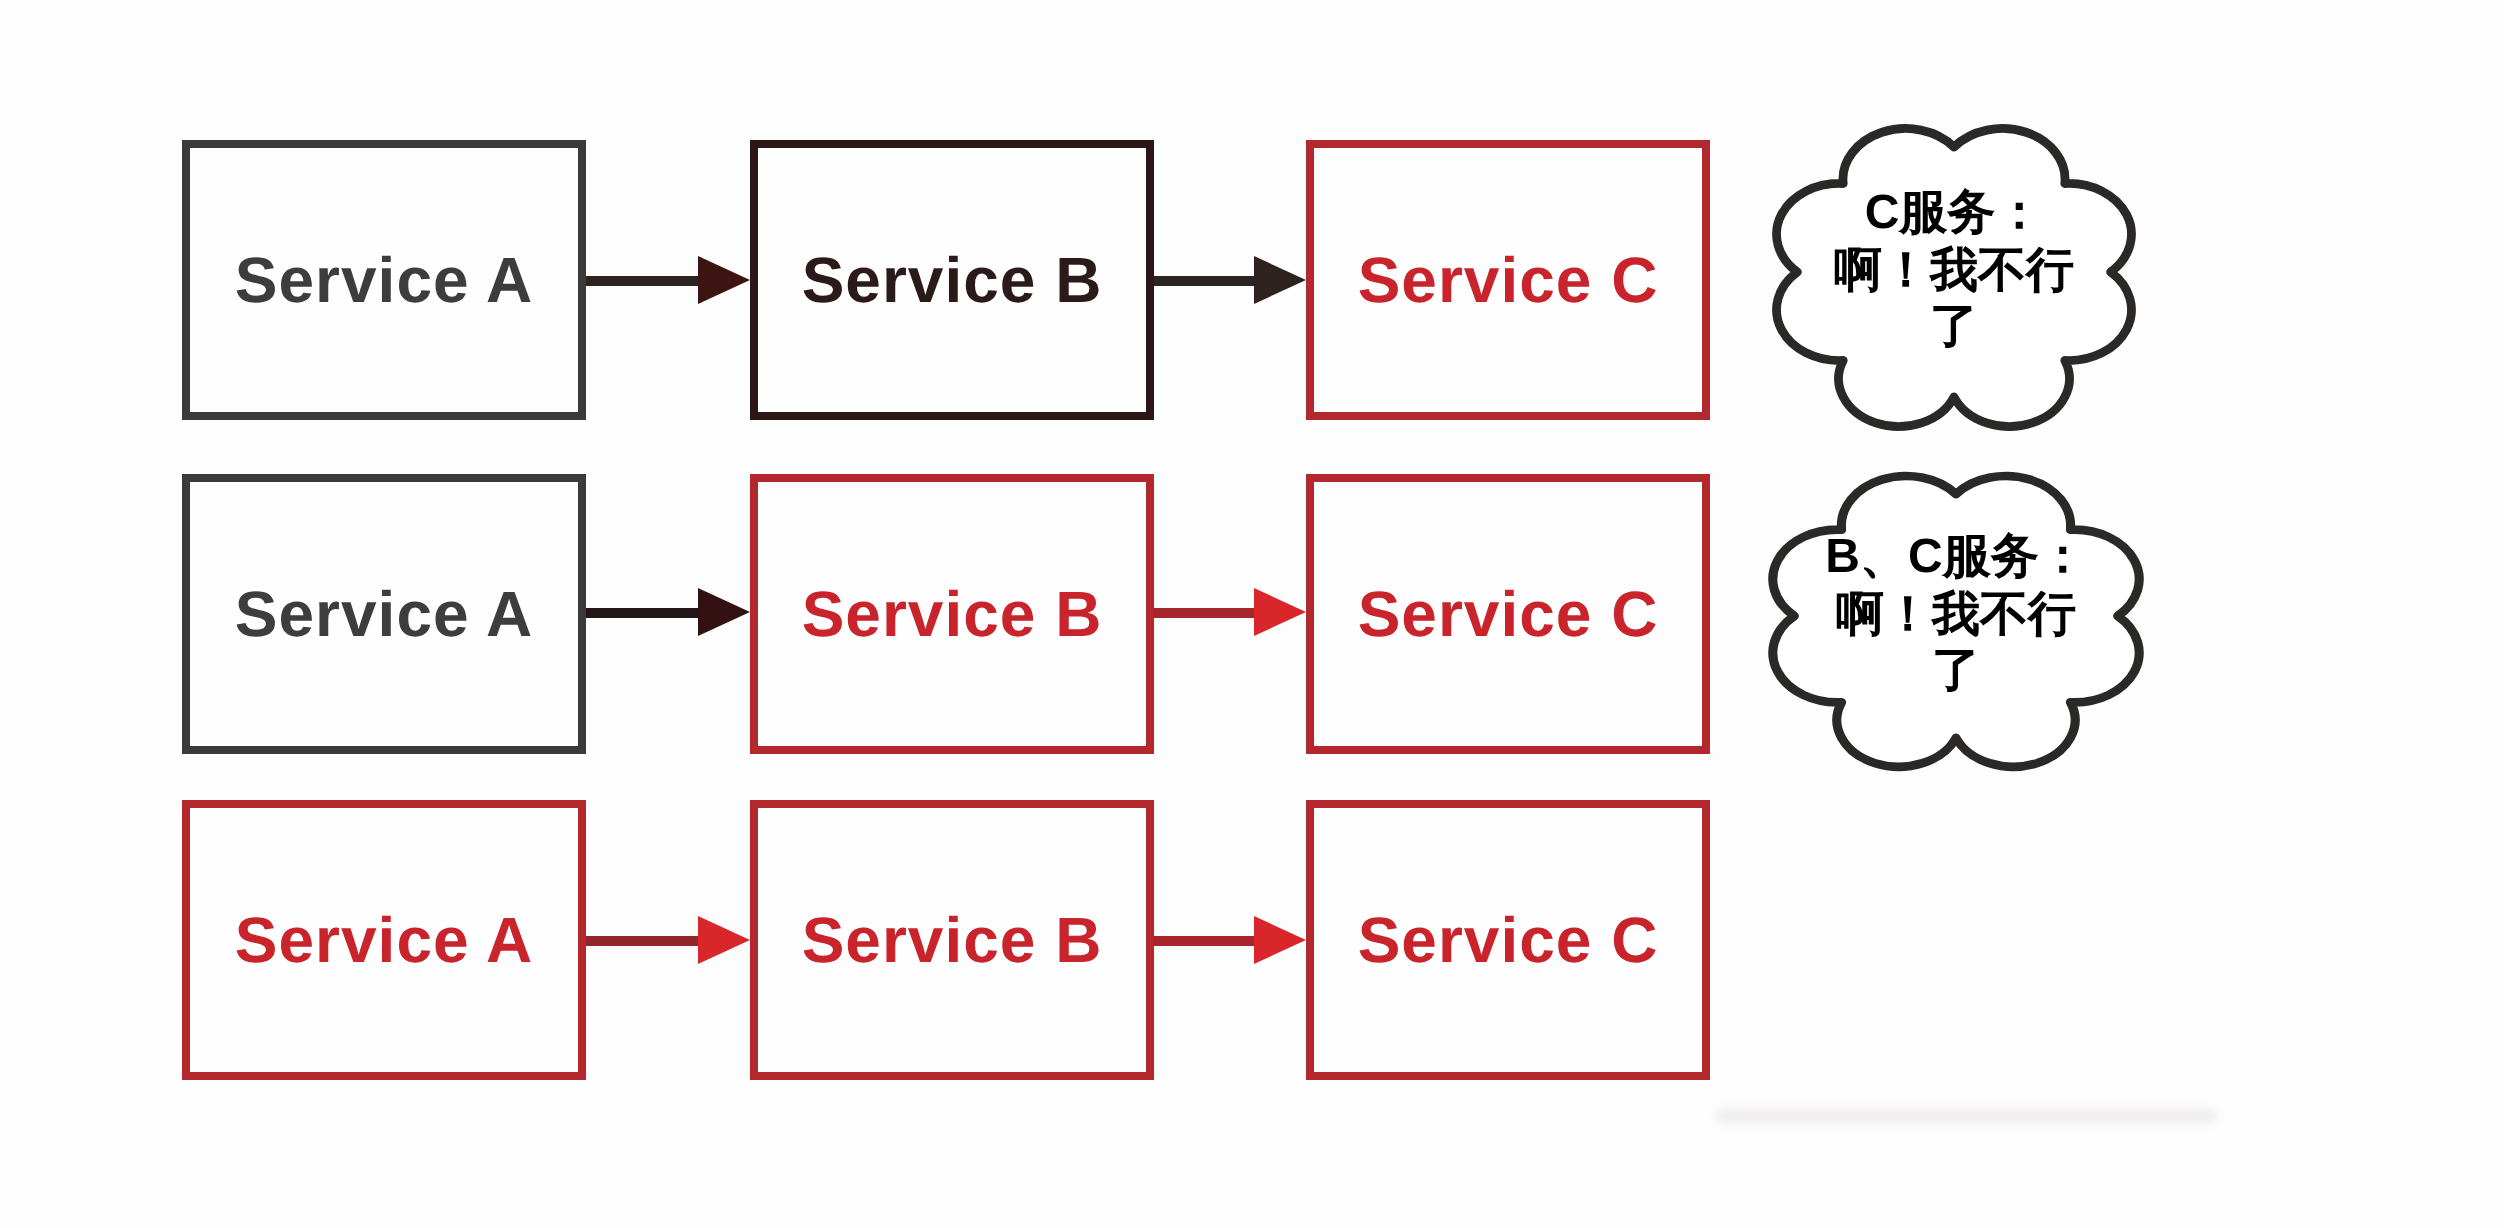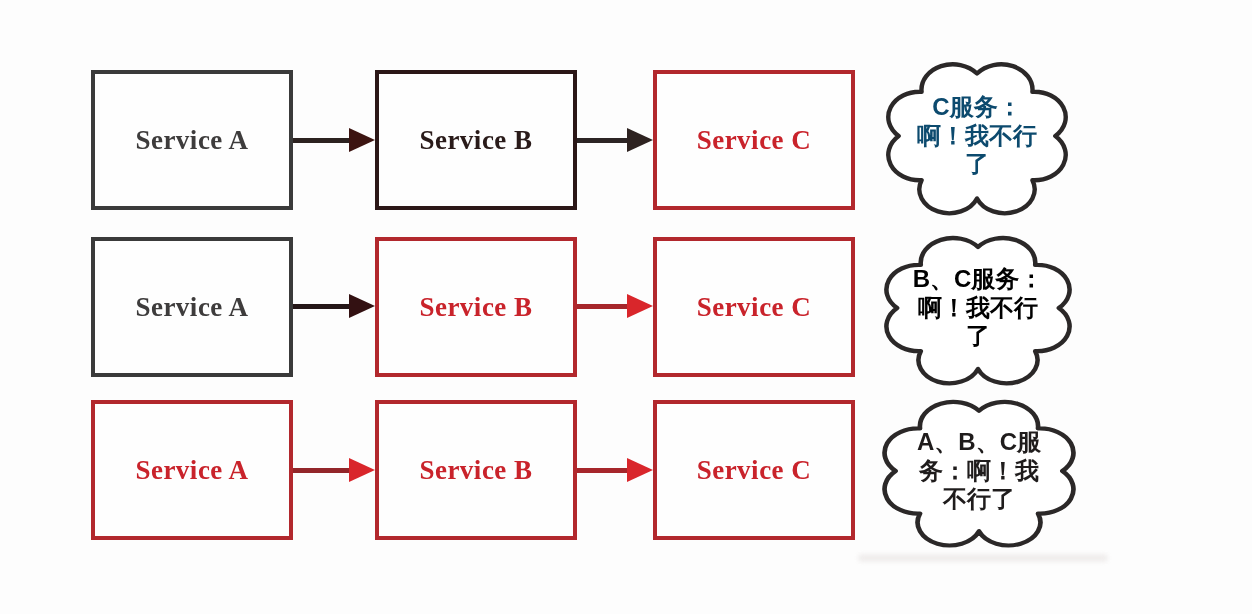--- a/index.html
+++ b/index.html
@@ -19,25 +19,24 @@
     width: 202px;
     height: 140px;
     border: 4px solid #3a3a3a;
     background: #fefefe;
     box-sizing: border-box;
     display: flex;
     align-items: center;
     justify-content: center;
   }
   .service-box .label {
-    font-size: 27px;
+    font-size: 32px;
     font-weight: bold;
     letter-spacing: 0.5px;
     white-space: nowrap;
-    font-family: Liberation Serif, serif;
   }
   .arrow {
     position: absolute;
     height: 24px;
     display: flex;
     align-items: center;
   }
   .arrow .shaft {
     flex: 1 1 auto;
     height: 5px;
@@ -99,21 +98,21 @@
     <div class="shaft" style="background-color: rgb(44, 36, 36);"></div>
     <div class="head" style="border-left-color: rgb(45, 34, 32);"></div>
   </div>
   <div class="service-box" style="left: 653px; top: 70px; border-color: rgb(178, 40, 45);">
     <span class="label" style="color: rgb(201, 35, 43);">Service C</span>
   </div>
   <div class="cloud" style="left:884px;top:54px;width:186px;height:164px">
     <svg viewBox="0 0 190 168" preserveAspectRatio="none">
       <path d="M 95 20 A 32 26 0 0 1 151.6 38.7 A 32 26 0 0 1 175 84 A 32 26 0 0 1 151.6 129.3 A 30 24 0 0 1 95 148 A 30 24 0 0 1 38.4 129.3 A 32 26 0 0 1 15 84 A 32 26 0 0 1 38.4 38.7 A 32 26 0 0 1 95 20 Z" fill="#ffffff" stroke-width="4.5" stroke-linejoin="round" style="stroke: rgb(43, 40, 40); fill: rgb(255, 255, 255);"></path>
     </svg>
-    <div class="cloud-text" style="color: #0c4a6e;">C服务：
+    <div class="cloud-text" style="color: #000000;">C服务：
 啊！我不行
 了</div>
   </div>
 
   <div class="service-box" style="left: 91px; top: 237px; border-color: rgb(58, 58, 58);">
     <span class="label" style="color: rgb(62, 60, 60);">Service A</span>
   </div>
   <div class="arrow" style="left:293px;top:294px;width:82px">
     <div class="shaft" style="background-color: rgb(36, 22, 23);"></div>
     <div class="head" style="border-left-color: rgb(51, 17, 18);"></div>
@@ -147,24 +146,16 @@
   <div class="service-box" style="left: 375px; top: 400px; border-color: rgb(178, 40, 45);">
     <span class="label" style="color: rgb(201, 35, 43);">Service B</span>
   </div>
   <div class="arrow" style="left:577px;top:458px;width:76px">
     <div class="shaft" style="background-color: rgb(166, 38, 43);"></div>
     <div class="head" style="border-left-color: rgb(217, 38, 43);"></div>
   </div>
   <div class="service-box" style="left: 653px; top: 400px; border-color: rgb(178, 40, 45);">
     <span class="label" style="color: rgb(201, 35, 43);">Service C</span>
   </div>
-  <div class="cloud" style="left:880px;top:392px;width:198px;height:158px">
-    <svg viewBox="0 0 190 168" preserveAspectRatio="none">
-      <path d="M 95 20 A 32 26 0 0 1 151.6 38.7 A 32 26 0 0 1 175 84 A 32 26 0 0 1 151.6 129.3 A 30 24 0 0 1 95 148 A 30 24 0 0 1 38.4 129.3 A 32 26 0 0 1 15 84 A 32 26 0 0 1 38.4 38.7 A 32 26 0 0 1 95 20 Z" fill="#ffffff" stroke-width="4.5" stroke-linejoin="round" style="stroke: rgb(43, 40, 40); fill: rgb(255, 255, 255);"></path>
-    </svg>
-    <div class="cloud-text" style="color: rgb(31, 28, 28);">A、B、C服
-务：啊！我
-不行了</div>
-  </div>
 
   <div class="smudge" style="left: 858px; top: 554px; width: 250px; height: 8px; background-color: rgb(237, 234, 233);"></div>
 
 </div>
 
 </body></html>

